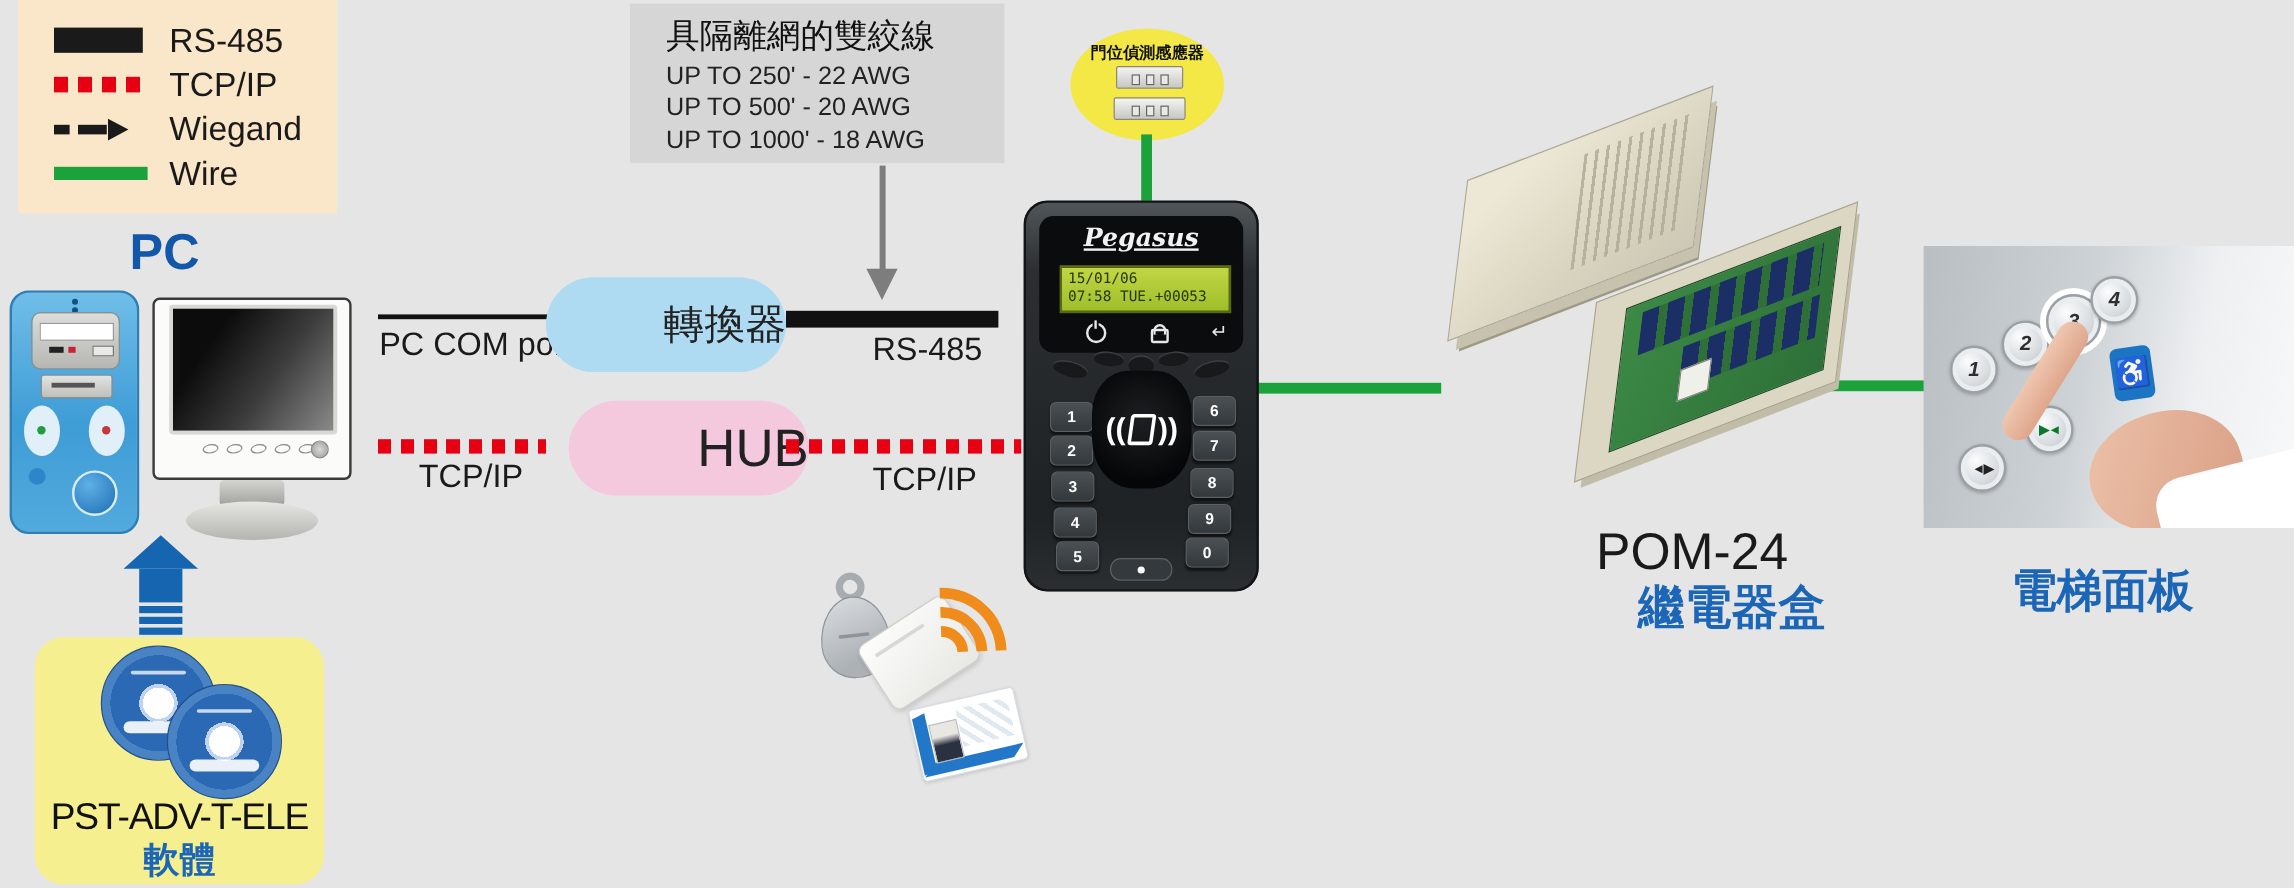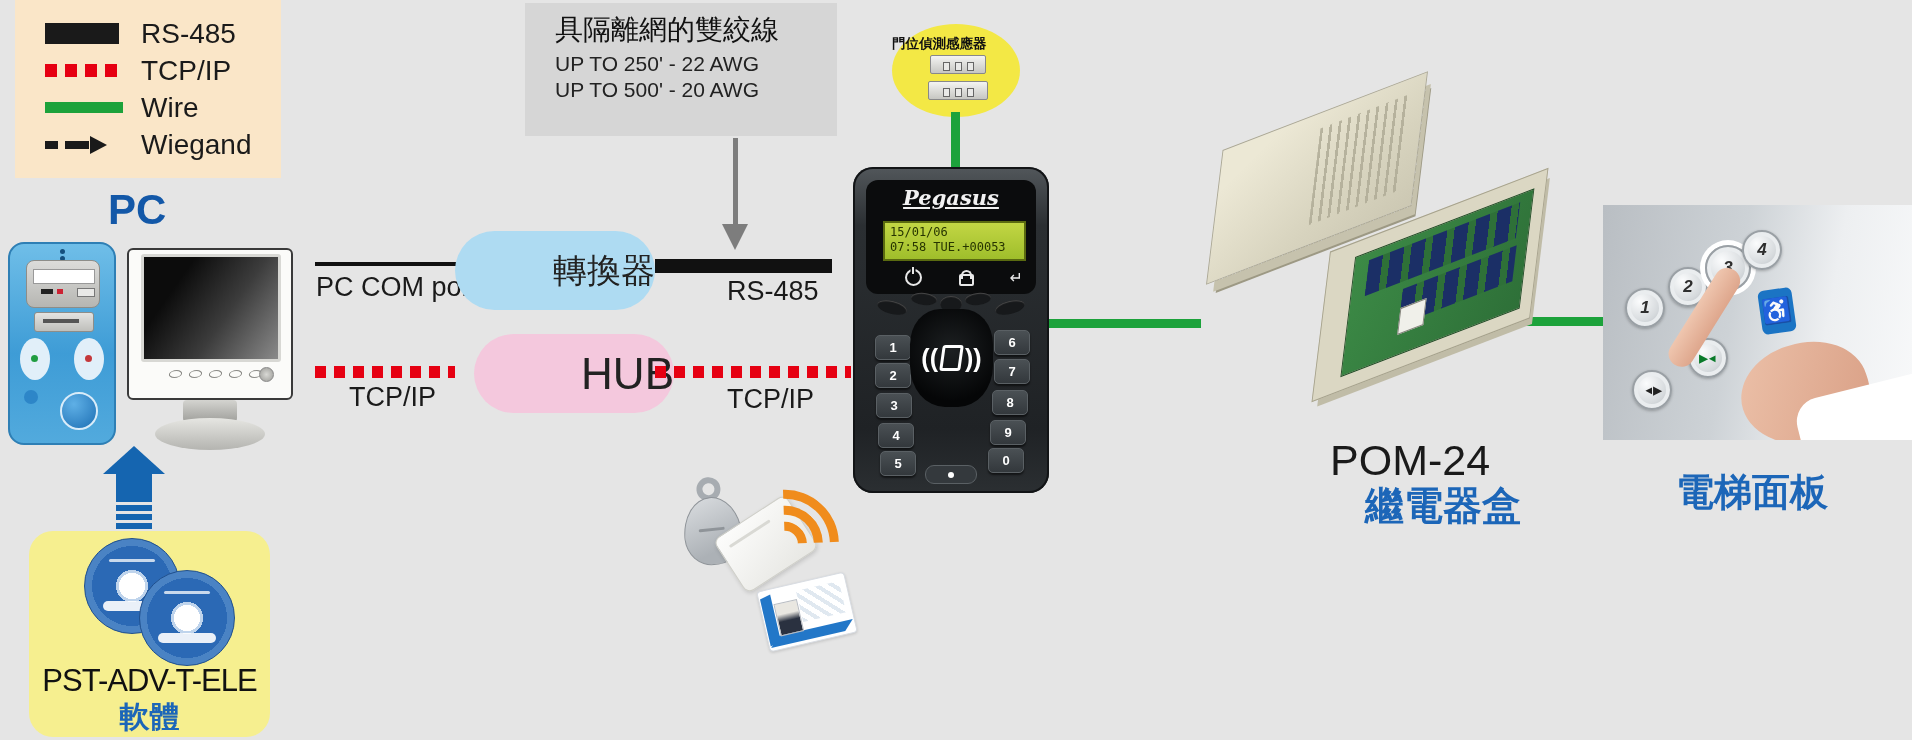--- a/index.html
+++ b/index.html
@@ -88,21 +88,21 @@
   .oval{position:absolute;width:200px;height:79px;border-radius:40px;display:flex;align-items:center;justify-content:flex-end;}
   .oval-converter{left:455px;top:231px;background:#AEDBF2;font-size:34px;color:#222;}
   .oval-hub{left:474px;top:334px;background:#F4C8DD;font-size:44px;color:#222;}
   .line-rs485{position:absolute;left:655px;top:259px;width:177px;height:14px;background:#111;}
   .dotted{position:absolute;top:366px;height:12px;background:repeating-linear-gradient(90deg,#E60012 0 11px,transparent 11px 19px);}
   .dotted-l{left:315px;width:140px;}
   .dotted-r{left:655px;width:196px;}
 
   
   .door-sensor{position:absolute;left:892px;top:24px;width:128px;height:93px;border-radius:50%;background:#F3E845;}
-  .ds-label{position:absolute;left:0;top:11px;width:100%;text-align:left;font-size:13.5px;font-weight:bold;color:#111;}
+  .ds-label{position:absolute;left:0;top:11px;width:100%;text-align:center;font-size:13.5px;font-weight:bold;color:#111;}
   .ds-unit{position:absolute;height:19px;background:linear-gradient(#F4F4F2,#C6C6C2);border:1px solid #88888a;border-radius:2px;
            display:flex;align-items:flex-end;justify-content:center;gap:5px;box-sizing:border-box;padding-bottom:2px;}
   .ds-unit .hole{width:7px;height:9px;background:#E9E9E7;border:1px solid #666;box-sizing:border-box;}
   .ds-u1{left:38px;top:31px;width:56px;}
   .ds-u2{left:36px;top:57px;width:60px;}
 
   
   .wire{position:absolute;background:#1CA23B;}
   .wire-v{left:951px;top:112px;width:9px;height:58px;}
   .wire-h1{left:1044px;top:319px;width:157px;height:9px;}
@@ -231,32 +231,32 @@
         </span>
       <span class="legend-label">RS-485</span>
     </div>
     <div class="legend-row">
       <span class="sw-wrap">
           <span class="sw-tcpip"></span>
         </span>
       <span class="legend-label">TCP/IP</span>
     </div>
     <div class="legend-row">
-      <span class="sw-wrap">
-          <span class="sw-wire"></span>
-        </span>
-      <span class="legend-label">Wire</span>
-    </div>
-    <div class="legend-row">
       <span class="sw-wrap sw-wiegand">
           <span class="d1"></span>
           <span class="d2"></span>
           <span class="tri"></span>
         </span>
       <span class="legend-label">Wiegand</span>
+    </div>
+    <div class="legend-row">
+      <span class="sw-wrap">
+          <span class="sw-wire"></span>
+        </span>
+      <span class="legend-label">Wire</span>
     </div>
   </div>
 
   <div class="pc-title">PC</div>
   <div class="tower">
     <div class="tower-body"></div>
     <div class="tower-dot" style="top:7px;"></div>
     <div class="tower-dot" style="top:14px;"></div>
     <div class="bay1">
       <div class="bay1-slot"></div>
@@ -308,20 +308,21 @@
         <span class="band"></span>
       </div>
     <div class="software-name">PST-ADV-T-ELE</div>
     <div class="software-type">軟體</div>
   </div>
 
   <div class="spec-box">
     <div class="spec-title">具隔離網的雙絞線</div>
     <div class="spec-line">UP TO 250' - 22 AWG</div>
     <div class="spec-line">UP TO 500' - 20 AWG</div>
+    <div class="spec-line">UP TO 1000' - 18 AWG</div>
   </div>
   <div class="gray-arrow">
     <div class="ga-shaft"></div>
       <div class="ga-head"></div>
   </div>
 
   <div class="line-pccom"></div>
   <div class="lbl" style="left:316px;top:272px;">PC COM port</div>
   <div class="oval oval-converter">
     <span>轉換器</span>

